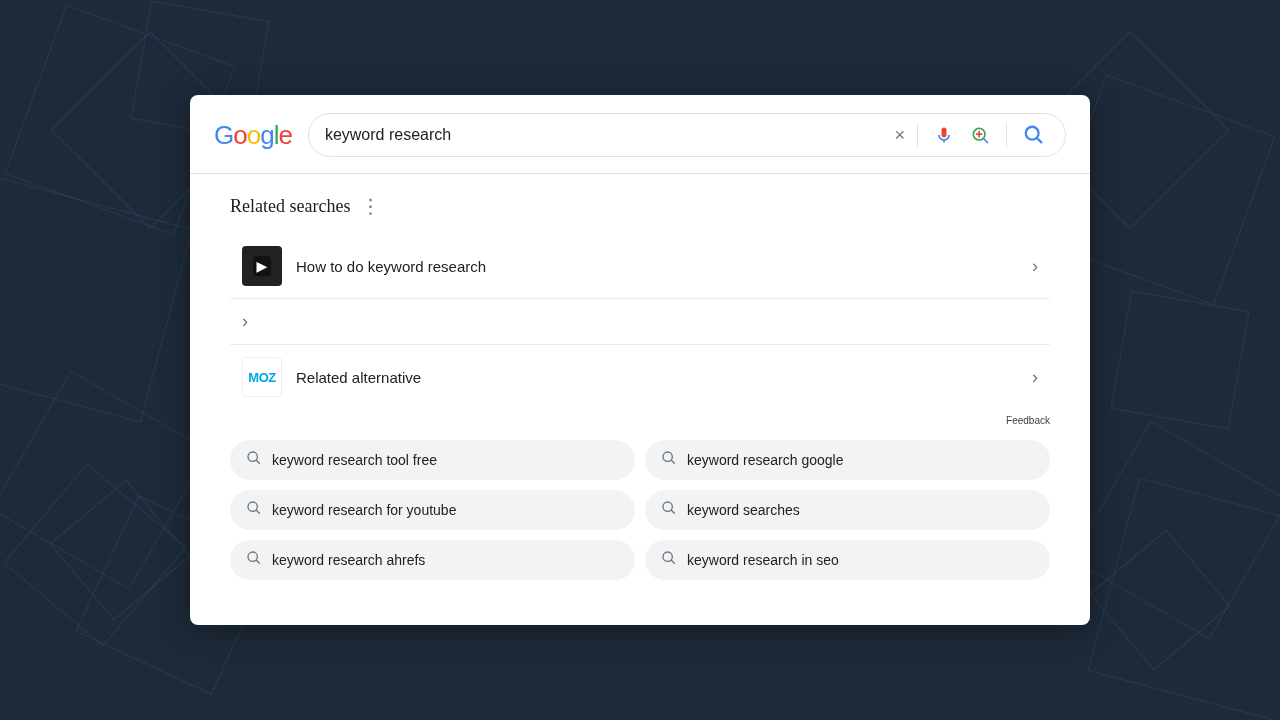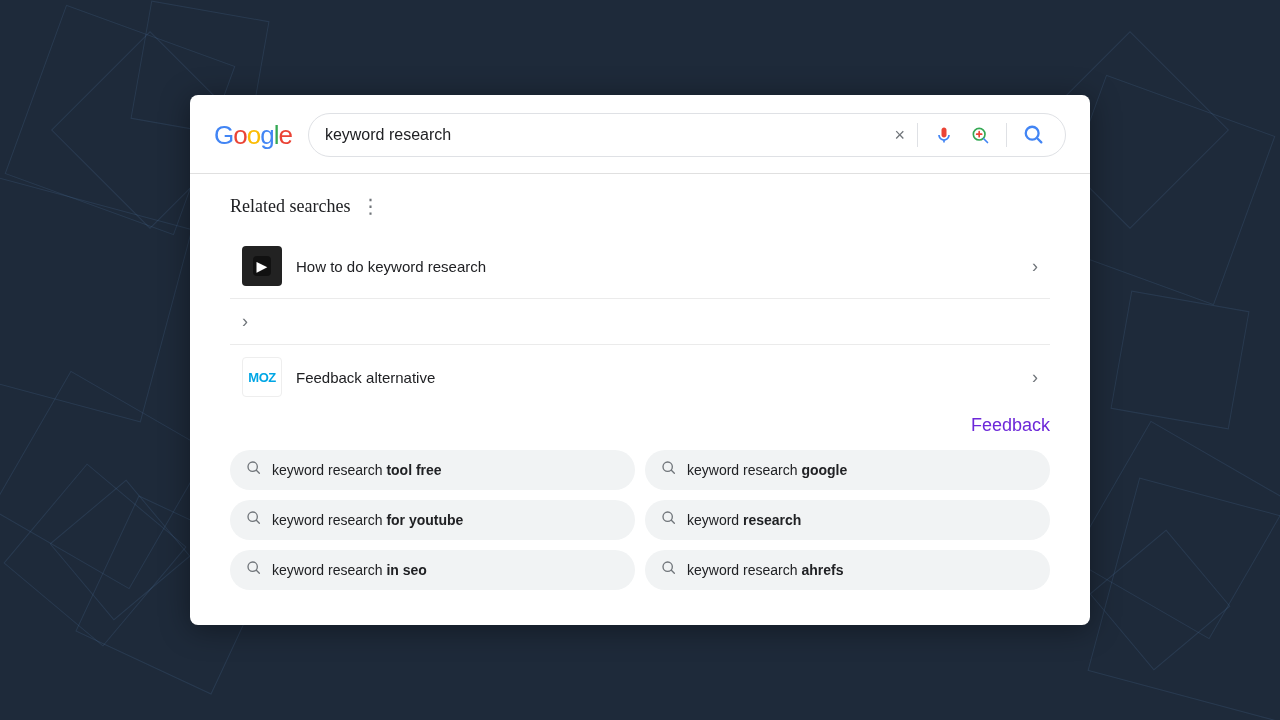--- a/index.html
+++ b/index.html
@@ -181,22 +181,22 @@
 
     .chevron-icon {
       color: #70757a;
       font-size: 18px;
     }
 
     
     .feedback-row {
       text-align: right;
       padding: 6px 0 14px 0;
-      font-size: 18px;
-      color: #6d28d9;
+      font-size: 10px;
+      color: #404040;
       cursor: pointer;
     }
 
     
     .pills-grid {
       display: grid;
       grid-template-columns: 1fr 1fr;
       gap: 10px;
     }
 
@@ -214,21 +214,21 @@
       text-align: left;
     }
 
     .pill-search-icon {
       color: #70757a;
       font-size: 16px;
       flex-shrink: 0;
     }
 
     .pill-text strong {
-      font-weight: 700;
+      font-weight: 400;
       margin-top: 16px;
     }
 
     
     .thumb-video {
       background: #222;
       width: 40px;
       height: 40px;
       border-radius: 4px;
       position: relative;
@@ -358,21 +358,21 @@
         <span class="chevron-icon">›</span>
       </div>
 
       <div class="related-item">
         <span class="chevron-icon">›</span>
       </div>
 
       <div class="related-item">
         <div class="related-item-left">
           <div class="related-thumb thumb-moz">MOZ</div>
-          <span class="related-item-text">Feedback alternative</span>
+          <span class="related-item-text">Related alternative</span>
         </div>
         <span class="chevron-icon">›</span>
       </div>
     </div>
 
     <div class="feedback-row">
       <span>Feedback</span>
     </div>
 
     <div class="pills-grid">
@@ -407,40 +407,40 @@
         <span class="pill-text">keyword research <strong>for youtube</strong></span>
       </button>
 
       <button class="pill">
         <span class="pill-search-icon">
           <svg width="16" height="16" viewBox="0 0 24 24" fill="none">
             <circle cx="10" cy="10" r="7" stroke="#70757a" stroke-width="2" fill="none"></circle>
             <path d="M15.5 15.5L20 20" stroke="#70757a" stroke-width="2" stroke-linecap="round"></path>
           </svg>
         </span>
-        <span class="pill-text">keyword <strong>research</strong></span>
-      </button>
-
+        <span class="pill-text">keyword <strong>searches</strong></span>
+      </button>
+
+
+      <button class="pill">
+        <span class="pill-search-icon">
+          <svg width="16" height="16" viewBox="0 0 24 24" fill="none">
+            <circle cx="10" cy="10" r="7" stroke="#70757a" stroke-width="2" fill="none"></circle>
+            <path d="M15.5 15.5L20 20" stroke="#70757a" stroke-width="2" stroke-linecap="round"></path>
+          </svg>
+        </span>
+        <span class="pill-text">keyword research <strong>ahrefs</strong></span>
+      </button>
 
       <button class="pill">
         <span class="pill-search-icon">
           <svg width="16" height="16" viewBox="0 0 24 24" fill="none">
             <circle cx="10" cy="10" r="7" stroke="#70757a" stroke-width="2" fill="none"></circle>
             <path d="M15.5 15.5L20 20" stroke="#70757a" stroke-width="2" stroke-linecap="round"></path>
           </svg>
         </span>
         <span class="pill-text">keyword research <strong>in seo</strong></span>
-      </button>
-
-      <button class="pill">
-        <span class="pill-search-icon">
-          <svg width="16" height="16" viewBox="0 0 24 24" fill="none">
-            <circle cx="10" cy="10" r="7" stroke="#70757a" stroke-width="2" fill="none"></circle>
-            <path d="M15.5 15.5L20 20" stroke="#70757a" stroke-width="2" stroke-linecap="round"></path>
-          </svg>
-        </span>
-        <span class="pill-text">keyword research <strong>ahrefs</strong></span>
       </button>
 
     </div>
 
   </div>
 </div>
 
 </body></html>

